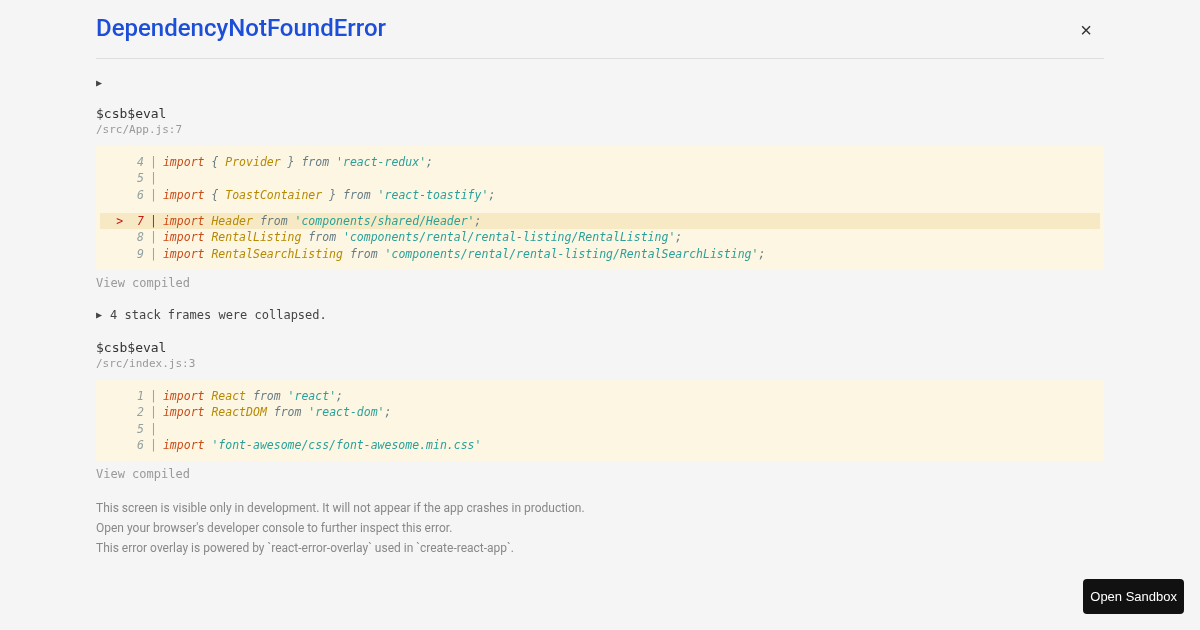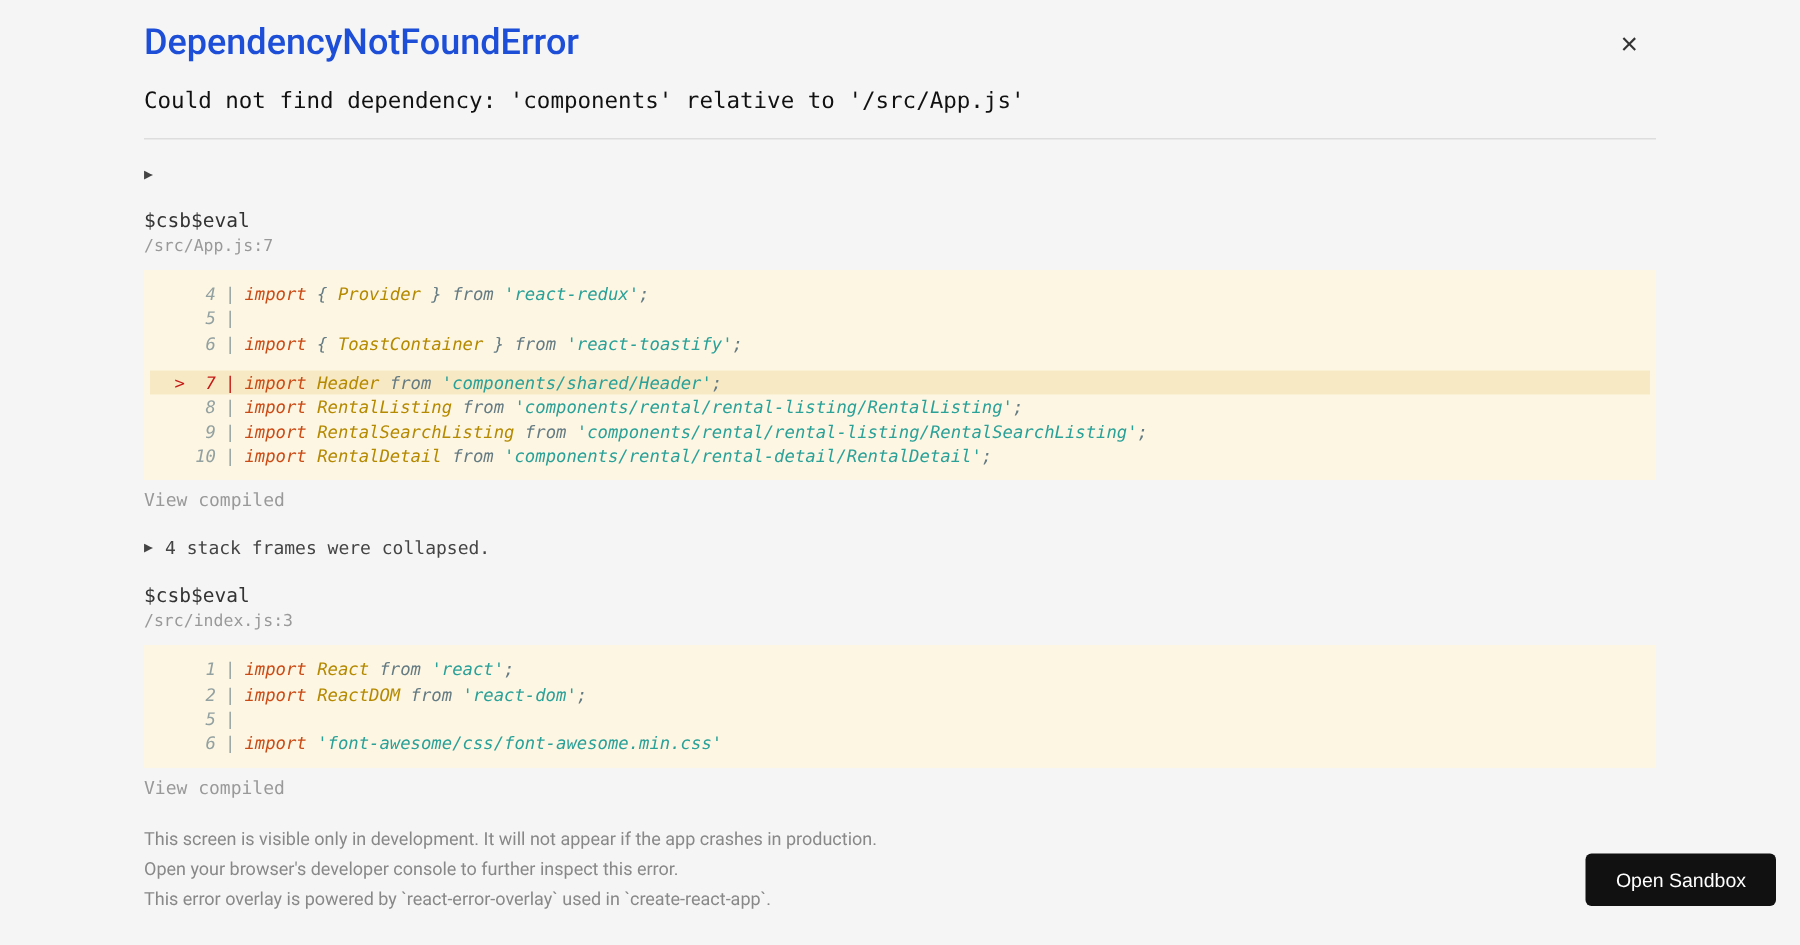--- a/index.html
+++ b/index.html
@@ -118,57 +118,55 @@
     .footer-text {
       font-size: 12px;
       color: #888;
       line-height: 1.5;
     }
     .footer-text p {
       margin-bottom: 2px;
     }
     .open-sandbox {
       position: absolute;
-      bottom: 26px;
+      bottom: 16px;
       right: 16px;
       background: #111;
       color: #fff;
       border: none;
-      padding: 10px 20px;
+      padding: 10px 7px;
       font-size: 13px;
       border-radius: 4px;
       cursor: pointer;
     }
   </style>
 </head>
 <body>
 
 <div class="container">
   <h1 class="error-title">DependencyNotFoundError</h1>
   <button class="close-btn">×</button>
 
-  <div class="error-message">Could not find dependency: 'components' relative to '/src/App.js'</div>
 
   <hr>
 
   <div class="collapse-line">
     <span class="triangle">▶</span>
   </div>
 
   <div class="frame-name">$csb$eval</div>
   <div class="frame-location">/src/App.js:7</div>
 
   <div class="code-block">
     <div class="code-line"><span class="line-gutter">  4</span><span class="pipe">|</span><span class="kw-import">import</span><span class="kw-brace"> { </span><span class="kw-ident">Provider</span><span class="kw-brace"> } </span><span class="kw-plain">from </span><span class="kw-string">'react-redux'</span><span class="kw-plain">;</span></div>
     <div class="code-line"><span class="line-gutter">  5</span><span class="pipe">|</span></div>
     <div class="code-line"><span class="line-gutter">  6</span><span class="pipe">|</span><span class="kw-import">import</span><span class="kw-brace"> { </span><span class="kw-ident">ToastContainer</span><span class="kw-brace"> } </span><span class="kw-plain">from </span><span class="kw-string">'react-toastify'</span><span class="kw-plain">;</span></div>
     <div class="code-line highlighted"><span class="line-gutter">&gt;  7</span><span class="pipe">|</span><span class="kw-import">import</span><span class="kw-plain"> </span><span class="kw-ident">Header</span><span class="kw-plain"> from </span><span class="kw-string">'components/shared/Header'</span><span class="kw-plain">;</span></div>
     <div class="code-line"><span class="line-gutter">  8</span><span class="pipe">|</span><span class="kw-import">import</span><span class="kw-plain"> </span><span class="kw-ident">RentalListing</span><span class="kw-plain"> from </span><span class="kw-string">'components/rental/rental-listing/RentalListing'</span><span class="kw-plain">;</span></div>
     <div class="code-line"><span class="line-gutter">  9</span><span class="pipe">|</span><span class="kw-import">import</span><span class="kw-plain"> </span><span class="kw-ident">RentalSearchListing</span><span class="kw-plain"> from </span><span class="kw-string">'components/rental/rental-listing/RentalSearchListing'</span><span class="kw-plain">;</span></div>
-    <div class="code-line"><span class="line-gutter"> 10</span><span class="pipe">|</span><span class="kw-import">import</span><span class="kw-plain"> </span><span class="kw-ident">RentalDetail</span><span class="kw-plain"> from </span><span class="kw-string">'components/rental/rental-detail/RentalDetail'</span><span class="kw-plain">;</span></div>
   </div>
 
   <div class="view-compiled">View compiled</div>
 
   <div class="collapse-line">
     <span class="triangle">▶</span>
     <span>4 stack frames were collapsed.</span>
   </div>
 
   <div class="frame-name">$csb$eval</div>

